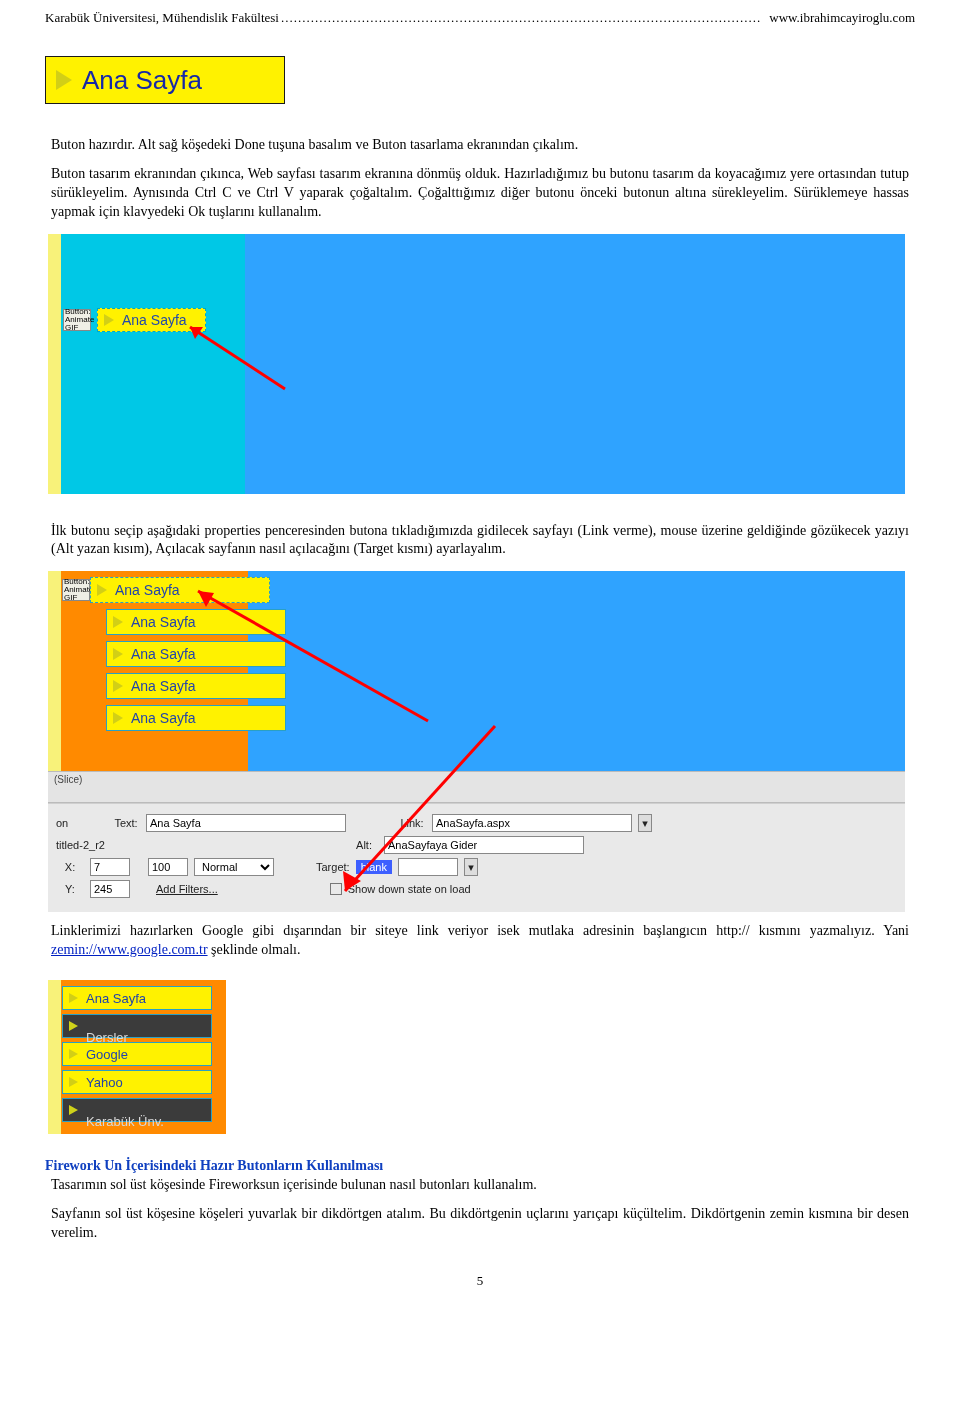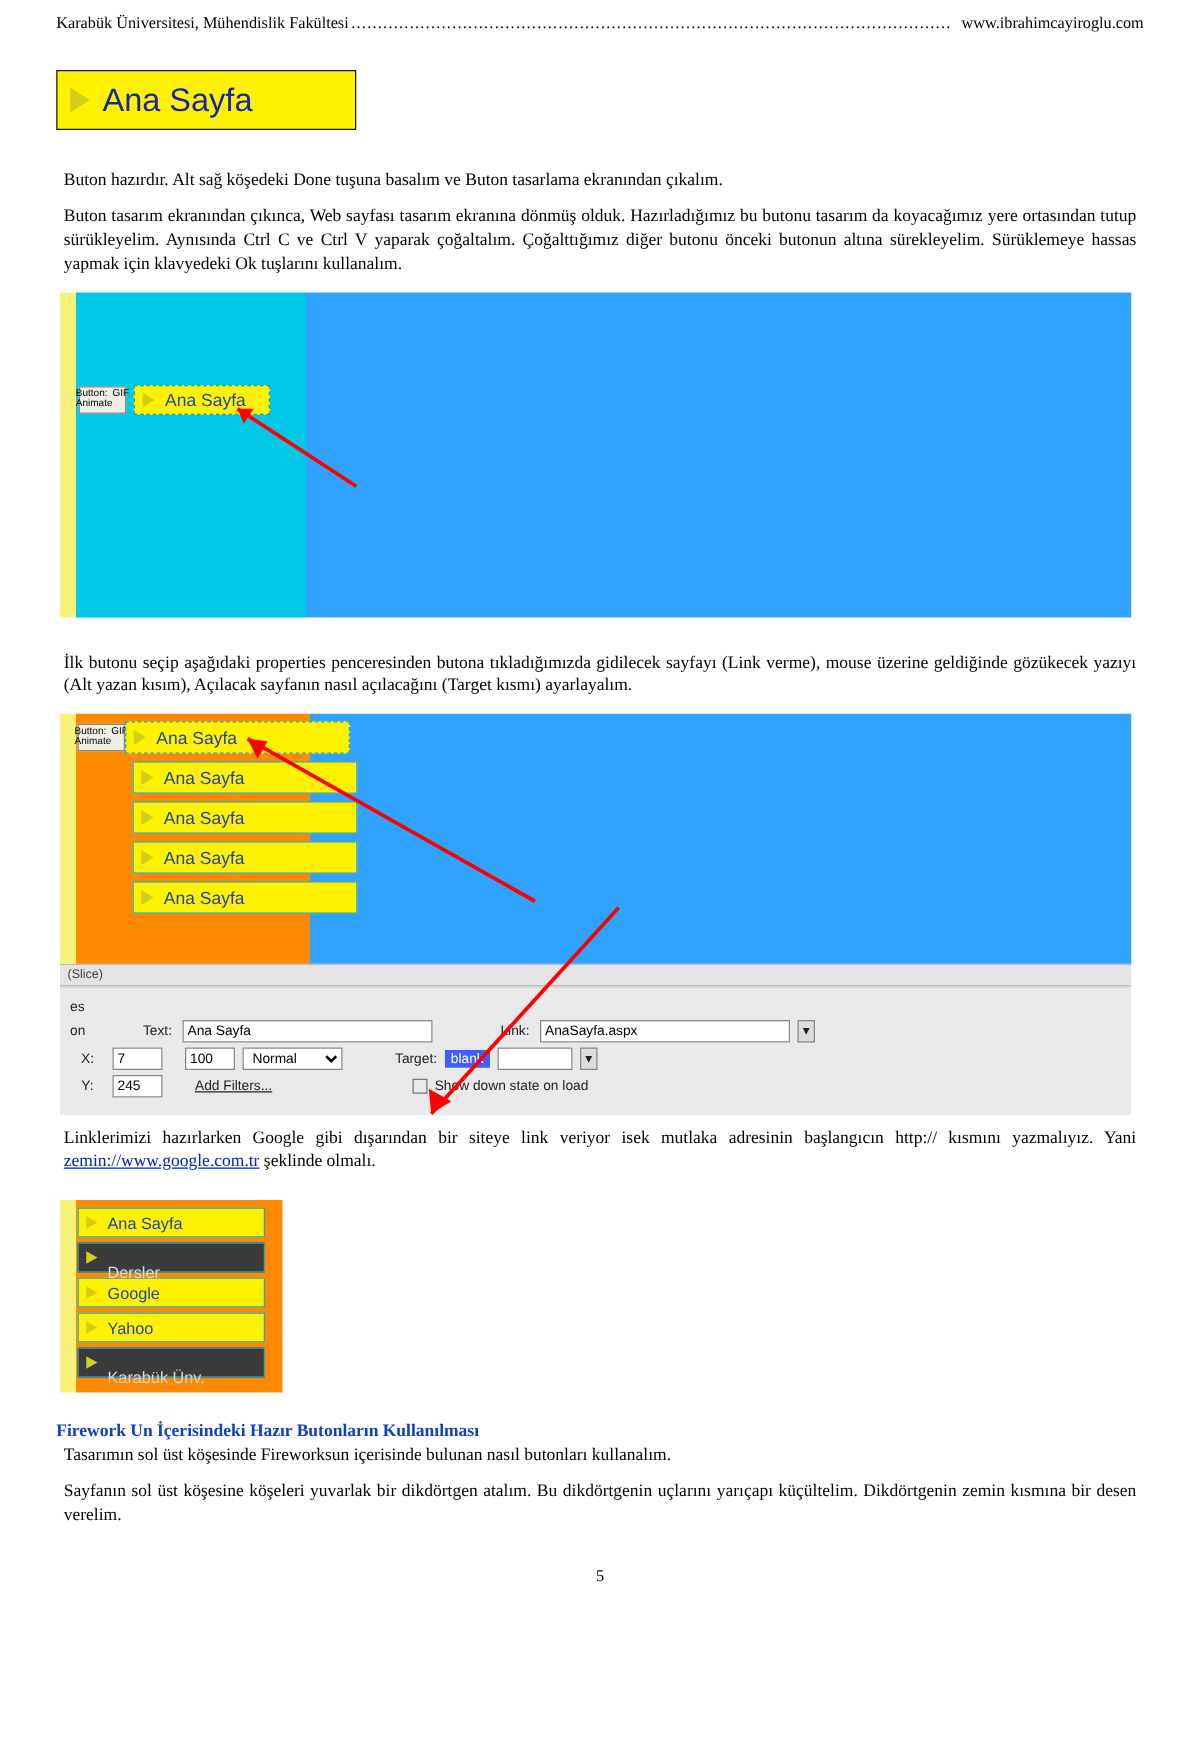--- a/index.html
+++ b/index.html
@@ -58,28 +58,28 @@
       #2fa3ff 200px 100%);
   }
   .fw1 .row {
     position: absolute;
     left: 18px; top: 74px;
     display: flex;
     align-items: center;
     gap: 6px;
   }
   .mini-badge {
-    width: 38px; height: 22px;
+    width: 28px; height: 22px;
     background: #efefe6;
     border: 1px solid #888;
     font-size: 8px;
     font-family: Arial, sans-serif;
     line-height: 1;
     padding: 1px;
-    display: flex; flex-direction: row; justify-content: center;
+    display: flex; flex-direction: column; justify-content: center;
   }
   .mini-btn {
     display: flex; align-items: center;
     background: #fff200;
     border: 1px dashed #00a9c7;
     height: 24px;
     padding: 0 18px 0 6px;
     font-family: Arial, sans-serif;
     font-size: 14px;
     color: #224aa9;
@@ -134,21 +134,21 @@
     width: 0; height: 0;
     border-left: 10px solid #d2cf16;
     border-top: 6px solid transparent;
     border-bottom: 6px solid transparent;
   }
   .arrow-red2 {
     position: absolute; left: 130px; top: 10px;
     width: 260px; height: 150px; pointer-events: none;
   }
   .slice-bar {
-    height: 18px;
+    height: 32px;
     background: #e4e4e4;
     border-top: 1px solid #bbb;
     border-bottom: 1px solid #bbb;
     font: 10px Arial, sans-serif;
     color: #444;
     padding: 2px 6px;
   }
   .props {
     background: #e9e9e9;
     font: 11px Arial, sans-serif;
@@ -303,30 +303,33 @@
     <svg class="arrow-red2" viewBox="0 0 260 150">
       <line x1="250" y1="140" x2="20" y2="10" stroke="#ff0000" stroke-width="3"></line>
       <polygon points="20,10 36,12 28,26" fill="#ff0000"></polygon>
     </svg>
   </div>
   <div class="slice-bar">
     <span>(Slice)</span>
   </div>
   <div class="props">
     <div class="line">
-      <span>es</span>
-    </div>
-    <div class="line">
       <span style="width:50px">on</span>
       <label>Text:</label>
       <input type="text" class="w200" value="Ana Sayfa" style="">
       <span style="width:40px"></span>
       <label>Link:</label>
       <input type="text" class="w200" value="AnaSayfa.aspx" style="">
       <span style="border:1px solid #888;width:14px;height:18px;background:#ddd;text-align:center;line-height:16px">▾</span>
+    </div>
+    <div class="line">
+      <span style="width:50px">titled-2_r2</span>
+      <span style="width:232px"></span>
+      <label>Alt:</label>
+      <input type="text" class="w200" value="AnaSayfaya Gider" style="">
     </div>
     <div class="line">
       <label>X:</label>
       <input type="text" class="w40" value="7" style="">
       <span style="width:6px"></span>
       <input type="text" class="w40" value="100" style="">
       <select class="w80">
         <option>Normal</option>
       </select>
       <span style="width:30px"></span>

